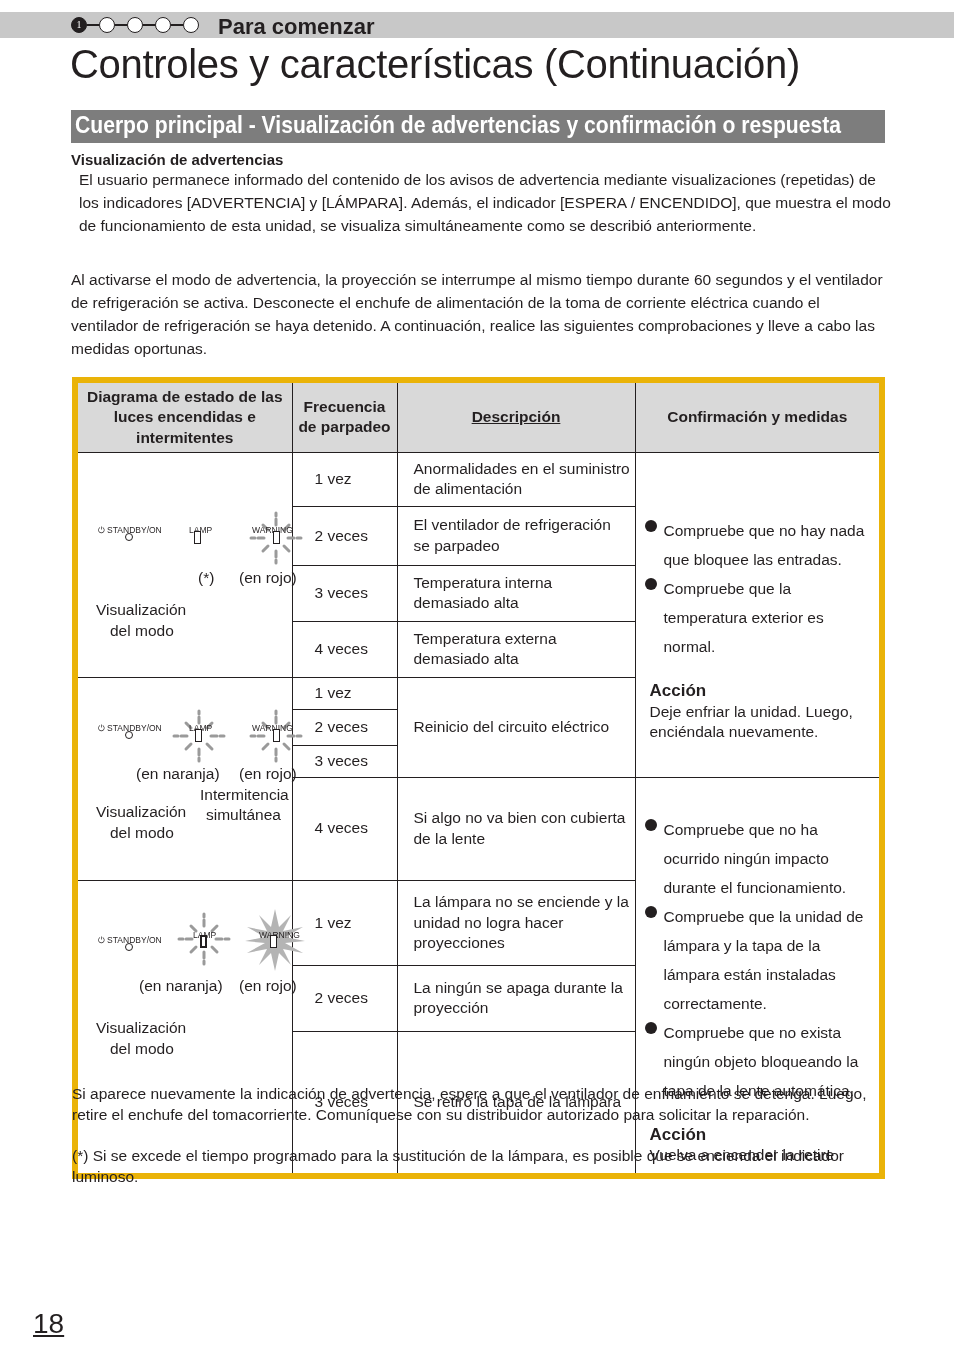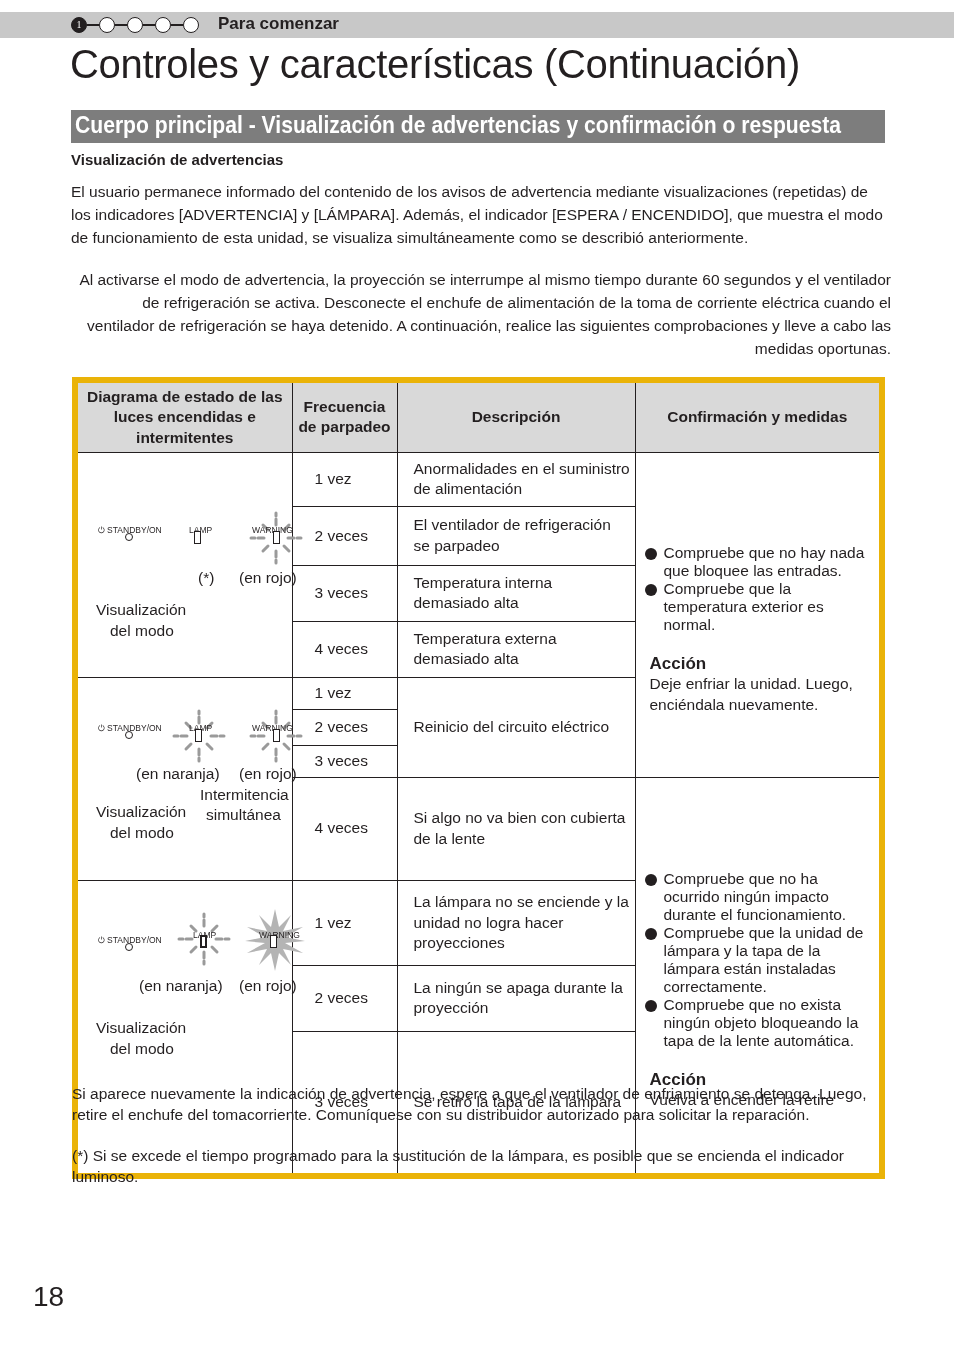--- a/index.html
+++ b/index.html
@@ -4,62 +4,62 @@
 <style>
   * { box-sizing: border-box; margin: 0; padding: 0; }
   html, body { width: 954px; height: 1356px; background: #fff; }
   body { position: relative; font-family: "Liberation Sans", sans-serif; color: #231f20; overflow: hidden; }
 
   .topbar { position: absolute; left: 0; top: 12px; width: 954px; height: 26px; background: #c8c8c8; }
   .steps { position: absolute; left: 71px; top: 16px; display: flex; align-items: center; height: 18px; }
   .step { width: 16px; height: 16px; border: 1.5px solid #231f20; border-radius: 50%; background: #fff; font-size: 10px; line-height: 13px; text-align: center; color: #fff; font-family: "Liberation Serif", serif; }
   .step.active { background: #231f20; }
   .step-line { width: 12px; height: 1.5px; background: #231f20; }
-  .section-label { position: absolute; left: 218px; top: 14px; font-size: 17px; font-weight: bold; color: #231f20; }
+  .section-label { position: absolute; left: 218px; top: 14px; font-size: 22px; font-weight: bold; color: #231f20; }
 
   .title { position: absolute; left: 70px; top: 42px; font-size: 40px; font-weight: normal; letter-spacing: -0.3px; color: #231f20; white-space: nowrap; }
 
   .subtitle-bar { position: absolute; left: 71px; top: 110px; width: 814px; height: 33px; background: #7d7d7d; }
   .subtitle { position: absolute; left: 75px; top: 111px; font-size: 24px; color: #fff; white-space: nowrap; transform: scaleX(0.88); transform-origin: left top; }
 
   .h3 { position: absolute; left: 71px; top: 151px; font-size: 15px; font-weight: bold; }
   .para { position: absolute; left: 71px; width: 820px; font-size: 15.5px; line-height: 23px; }
-  .p1 { top: 180px; }
-  .p2 { top: 268px; text-align: right; }
+  .p1 { top: 168px; margin-left: 8px; }
+  .p2 { top: 268px; }
 
   table.warn { position: absolute; left: 72px; top: 377px; width: 813px; border-collapse: collapse; font-size: 15.5px; line-height: 20.5px; }
   table.warn td, table.warn th { border: 1px solid #231f20; vertical-align: middle; }
   table.warn { border: 6px solid #eab308; }
   table.warn th { background: #d9d9d9; font-weight: bold; text-align: center; font-size: 15.5px; line-height: 20.5px; padding: 2px 4px; }
   th.c1 { width: 217px; }
   th.c2 { width: 105px; }
-  th.c3 { width: 238px; }
+  th.c3 { width: 238px; text-decoration: underline; }
   td.freq { padding-left: 22px; }
   td.desc { padding-left: 16px; padding-right: 4px; }
   td.diag { position: relative; vertical-align: top; padding: 16px; }
   td.conf { vertical-align: top; padding: 0 6px 0 6px; }
 
   .diagbox { position: relative; width: 100%; }
   .ind-label { position: absolute; font-size: 8.5px; color: #231f20; white-space: nowrap; }
   .ind-circle { position: absolute; width: 8px; height: 8px; border: 1.5px solid #231f20; border-radius: 50%; }
   .ind-rect { position: absolute; width: 7px; height: 13px; border: 1.5px solid #231f20; background: #fff; }
   .ind-rect.bold { border-width: 2.5px; }
   .rays { position: absolute; width: 54px; height: 54px; }
   .dtext { position: absolute; font-size: 15.5px; white-space: nowrap; line-height: 20.5px; }
 
   ul.bul { list-style: none; }
-  ul.bul li { position: relative; padding-left: 22px; line-height: 18px; }
+  ul.bul li { position: relative; padding-left: 22px; line-height: 29px; }
   ul.bul li .dot { position: absolute; left: 3px; top: 4px; width: 12px; height: 12px; border-radius: 50%; background: #231f20; }
   .accion { font-weight: bold; font-size: 17px; margin-top: 20px; padding-left: 8px; }
   .accion-text { padding-left: 8px; line-height: 20.5px; }
 
   .foot { position: absolute; left: 72px; width: 810px; font-size: 15.5px; line-height: 20.5px; }
   .f1 { top: 1084px; }
   .f2 { top: 1146px; }
-  .pagenum { position: absolute; left: 33px; top: 1281px; font-size: 28px; }
+  .pagenum { position: absolute; left: 33px; top: 1308px; font-size: 28px; text-decoration: underline; }
 </style>
 </head>
 <body>
 
 <div class="topbar"></div>
 <div class="steps">
   <div class="step active">1</div>
   <div class="step-line"></div>
   <div class="step"></div>
   <div class="step-line"></div>

